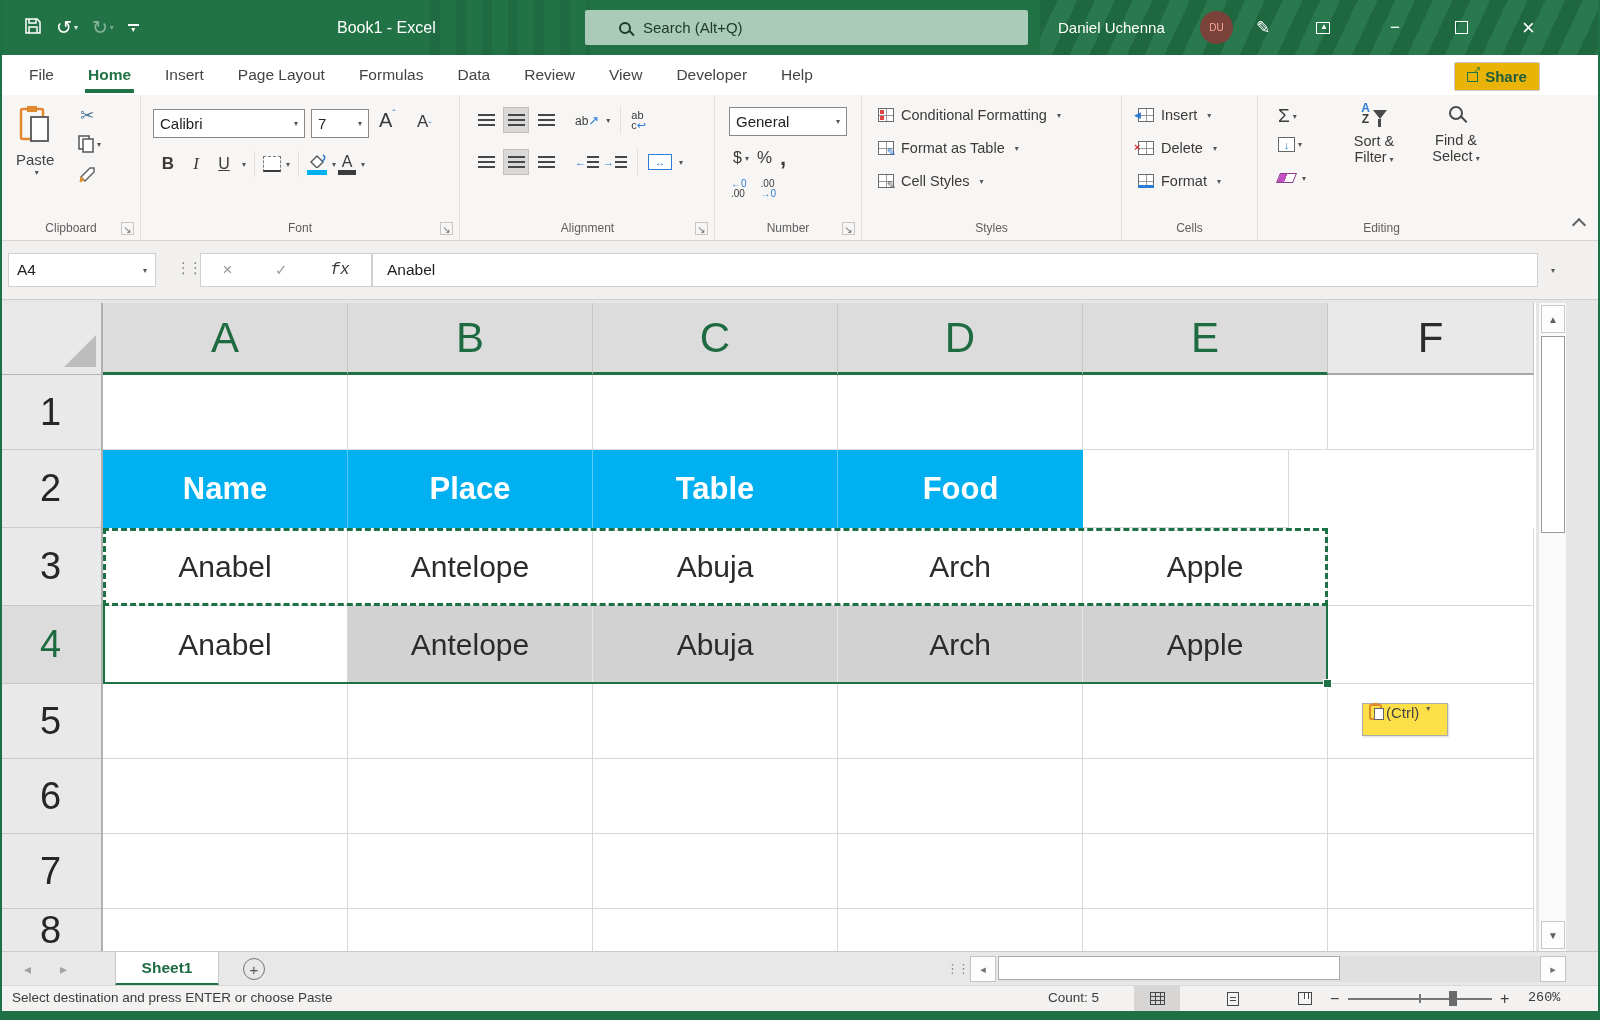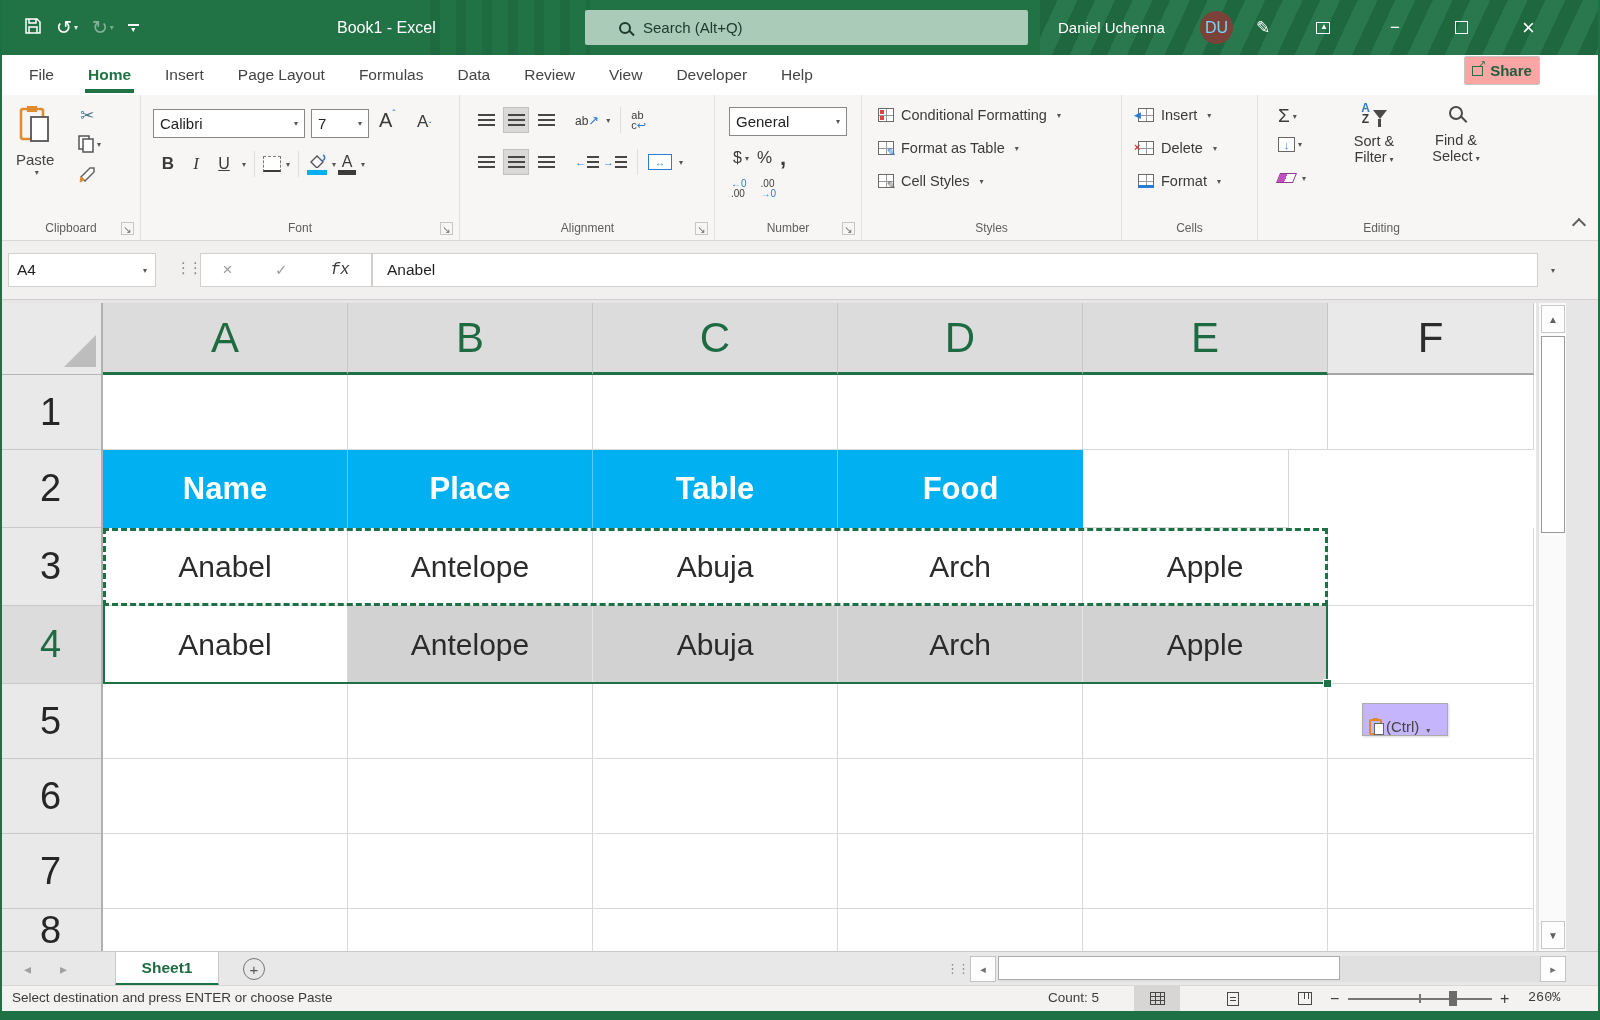--- a/index.html
+++ b/index.html
@@ -20,32 +20,32 @@
   .mini-dd { font-size:8px; color:rgba(255,255,255,0.85); margin-left:2px; }
   .cust-qat { display:inline-flex; flex-direction:column; align-items:center; }
   .cust-qat .bar { width:11px; height:2px; background:#fff; margin-bottom:1px; }
   .cust-qat .chev { font-size:8px; color:#fff; line-height:5px; }
   #title-text { left:337px; top:0; height:55px; color:#fff; font-size:16px; display:flex; align-items:center; }
   #search-pill { left:585px; top:10px; width:443px; height:35px; background:#A9CBB8; border-radius:2px; padding-left:34px; gap:12px; }
   #search-pill span { color:#203A2B; font-size:15px; }
   .mag { width:12px; height:12px; border:2px solid #203A2B; border-radius:50%; position:relative; display:inline-block; }
   .mag::after { content:""; position:absolute; width:7px; height:2px; background:#203A2B; transform:rotate(45deg); right:-6px; bottom:-2px; }
   #user-name { left:1058px; top:0; height:55px; color:#fff; font-size:15px; display:flex; align-items:center; }
-  #avatar { left:1200px; top:11px; width:33px; height:33px; border-radius:50%; background:#7A4238; color:#7dd3fc; font-size:16px; display:flex; align-items:center; justify-content:center; }
+  #avatar { left:1200px; top:11px; width:33px; height:33px; border-radius:50%; background:#7A4238; color:#fca5a5; font-size:10px; display:flex; align-items:center; justify-content:center; }
   .tb-ico { color:#fff; font-size:17px; top:0; height:55px; display:flex; align-items:center; }
   .winbox { width:14px; height:12px; border:1.5px solid #fff; display:inline-block; position:relative; }
   .winbox .up { position:absolute; top:-1px; left:3px; font-size:8px; color:#fff; }
 
   
   #menurow { left:0; top:55px; width:1600px; height:40px; background:#fff; z-index:35; }
   .mtabs { left:12px; top:0; height:40px; display:flex; }
   .mtab { padding:0 17px; font-size:15.5px; color:#444; line-height:40px; }
   .mtab.active { color:#217346; font-weight:bold; position:relative; }
   .mtab.active::after { content:""; position:absolute; left:14px; right:14px; bottom:2px; height:4px; background:#217346; }
-  #share-btn { right:60px; top:56px; width:76px; height:29px; border:1px solid #C8C6C4; border-radius:2px; background:#fca5a5; justify-content:center; gap:7px; }
+  #share-btn { right:60px; top:62px; width:86px; height:29px; border:1px solid #C8C6C4; border-radius:2px; background:#eab308; justify-content:center; gap:7px; }
   #share-btn span.lbl { font-size:15px; color:#1E5E3E; font-weight:bold; }
   .share-ico { width:11px; height:10px; border:1.5px solid #217346; display:inline-block; position:relative; }
   .share-ico::after { content:"↗"; position:absolute; top:-9px; right:-4px; font-size:10px; color:#217346; }
 
   
   #ribbon { left:0; top:95px; width:1600px; height:146px; background:#F7F6F5; border-bottom:1px solid #D8D6D4; z-index:30; }
   .rgroup { position:absolute; top:0; height:145px; border-right:1px solid #E4E2E0; }
   .glabel { position:absolute; bottom:5px; left:0; right:0; text-align:center; font-size:12px; color:#605E5C; }
   .lnch { position:absolute; bottom:5px; right:6px; width:13px; height:13px; font-size:10px; color:#666; line-height:13px; text-align:center; border:1px solid #C8C6C4; }
   .dd { font-size:8px; color:#555; margin-left:3px; }
@@ -85,21 +85,21 @@
   .cf { width:206px; }
   .c.hdrblue { background:#00B0F0; color:#fff; font-weight:bold; font-size:31px; border-right:1px solid rgba(255,255,255,0.35); border-bottom:none; }
   .c.graysel { background:#D2D2D2; border-right:1px solid #E4E4E4; }
   .emptyrow { position:absolute; left:103px; width:1431px; border-bottom:1px solid #D8D8D8; border-right:1px solid #D8D8D8;
     background:repeating-linear-gradient(to right, transparent 0 244px, #D8D8D8 244px 245px); }
   #ants { position:absolute; left:103px; top:225px; width:1225px; height:78px; border:3px dashed #1E7145; z-index:8; pointer-events:none; }
   #selrect { position:absolute; left:103px; top:303px; width:1225px; height:78px; border-left:2.5px solid #1E7145; border-right:2.5px solid #1E7145; border-bottom:2.5px solid #1E7145; z-index:9; }
   #fillhandle { position:absolute; right:-6px; bottom:-6px; width:9px; height:9px; background:#1E7145; border:1.5px solid #fff; }
 
   
-  #pastebtn { left:1362px; top:703px; width:86px; height:33px; background:#c4b5fd; border:1px solid #ABABAB; z-index:20; display:flex; align-items:flex-end; padding:0 6px; gap:4px; box-shadow:1px 1px 2px rgba(0,0,0,0.15); }
+  #pastebtn { left:1362px; top:703px; width:86px; height:33px; background:#fde047; border:1px solid #ABABAB; z-index:20; display:flex; align-items:flex-start; padding:0 6px; gap:4px; box-shadow:1px 1px 2px rgba(0,0,0,0.15); }
   .clip-ico { width:13px; height:16px; border:2px solid #E08A2D; border-radius:2px; position:relative; display:inline-block; }
   .clip-ico::before { content:""; position:absolute; top:-3px; left:2px; width:5px; height:3px; background:#E08A2D; }
   .clip-ico::after { content:""; position:absolute; right:-4px; bottom:-2px; width:8px; height:10px; background:#fff; border:1.5px solid #666; }
   #pastebtn .lbl { font-size:15px; color:#444; }
 
   
   #vscroll { left:1538px; top:303px; width:28px; height:648px; background:#FAFAFA; border-left:1px solid #E1E1E1; z-index:15; }
   .varrow { position:absolute; left:2px; width:24px; height:28px; background:#FDFDFD; border:1px solid #C8C8C8; color:#606060; font-size:10px; display:flex; align-items:center; justify-content:center; }
   #vthumb { position:absolute; left:2px; top:33px; width:24px; height:197px; background:#fff; border:1px solid #9a9a9a; }
 

